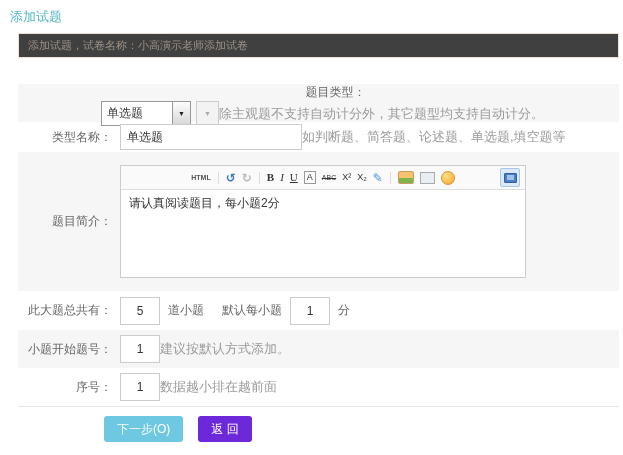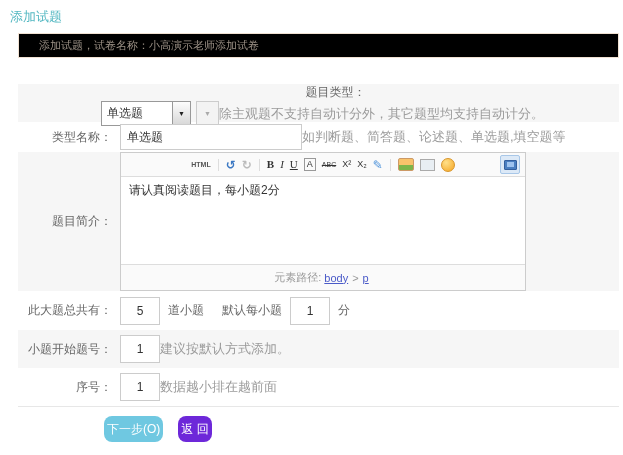--- a/index.html
+++ b/index.html
@@ -1,21 +1,21 @@
 <!DOCTYPE html>
 <html><head>
 <meta charset="utf-8">
 <style>
   html,body{margin:0;padding:0;}
   body{
     width:623px;height:455px;background:#fff;position:relative;overflow:hidden;
     font-family:"Liberation Sans","DejaVu Sans",sans-serif;font-size:12px;color:#333;
   }
   .page-title{padding:8px 0 0 10px;color:#54b8c2;font-size:13px;height:17px;}
-  .notice{margin:8px 4px 0 18px;background:#000000;border:1px solid #f0e1d2;height:23px;line-height:23px;padding-left:20px;color:#9c9186;font-size:11px;}
+  .notice{margin:8px 4px 0 18px;background:#404040;border:1px solid #f0e1d2;height:23px;line-height:23px;padding-left:9px;color:#9c9186;font-size:11px;}
   .form{margin:26px 4px 0 18px;}
   .row{display:flex;align-items:center;}
   .row .label{width:94px;text-align:right;color:#666;font-size:12px;flex:none;}
   .row .field{display:flex;align-items:center;margin-left:8px;flex:1;}
   .gray{background:#f6f6f6;}
   .r1{height:38px;flex-direction:column;}
   .r2{height:30px;}
   .r3{height:139px;}
   .r4{height:39px;}
   .r5{height:38px;}
@@ -52,21 +52,21 @@
   .icon-emoji{width:12px;height:12px;border-radius:50%;margin:0 3px;background:radial-gradient(circle at 35% 30%,#ffe08a,#f5a623);border:1px solid #d8952a;cursor:pointer;}
   .icon-full-wrap{position:absolute;right:5px;top:2px;width:18px;height:17px;background:#dce9f7;border:1px solid #a8c7e8;border-radius:2px;display:flex;align-items:center;justify-content:center;cursor:pointer;}
   .icon-monitor{width:11px;height:8px;background:#4a7fc1;border:1px solid #335f9e;border-radius:1px;position:relative;}
   .icon-monitor::after{content:"";position:absolute;left:2px;top:1px;right:2px;bottom:2px;background:#9ec3ef;}
   .ed-content{height:77px;padding:5px 8px;font-size:12px;color:#333;overflow:hidden;cursor:text;}
   .ed-status{height:25px;background:#fafafa;border-top:1px solid #ddd;display:flex;align-items:center;justify-content:center;font-size:11px;color:#999;}
   .ed-status a{color:#4a5ac8;text-decoration:underline;margin:0 3px;cursor:pointer;}
   .ed-status .sep{margin:0 1px;}
 
   .btns{margin:9px 0 0 104px;display:flex;gap:15px;}
-  .btn{border:none;border-radius:8px;color:#fff;font-size:12px;height:26px;padding:0 3px;cursor:pointer;font-family:inherit;}
+  .btn{border:none;border-radius:3px;color:#fff;font-size:12px;height:26px;padding:0 13px;cursor:pointer;font-family:inherit;}
   .btn-next{background:#6fc8e1;}
   .btn-back{background:#6d28d9;}
 </style>
 </head>
 <body>
 
 <div class="page-title">添加试题</div>
 
 <div class="notice">
   <span>添加试题，试卷名称：小高演示老师添加试卷</span>
@@ -116,26 +116,20 @@
           <span class="tbtn pencil">✎</span>
           <span class="tsep"></span>
           <span class="icon-img"></span>
           <span class="icon-shot"></span>
           <span class="icon-emoji"></span>
           <span class="icon-full-wrap">
             <span class="icon-monitor"></span>
           </span>
         </div>
         <div class="ed-content">请认真阅读题目，每小题2分</div>
-        <div class="ed-status">
-          <span>元素路径:</span>
-          <a>body</a>
-          <span class="sep">&gt;</span>
-          <a>p</a>
-        </div>
       </div>
     </div>
   </div>
 
   <div class="row r4">
     <div class="label">此大题总共有：</div>
     <div class="field">
       <input class="num" type="text" value="5" style="">
       <span class="unit">道小题</span>
       <span class="mid-label">默认每小题</span>

